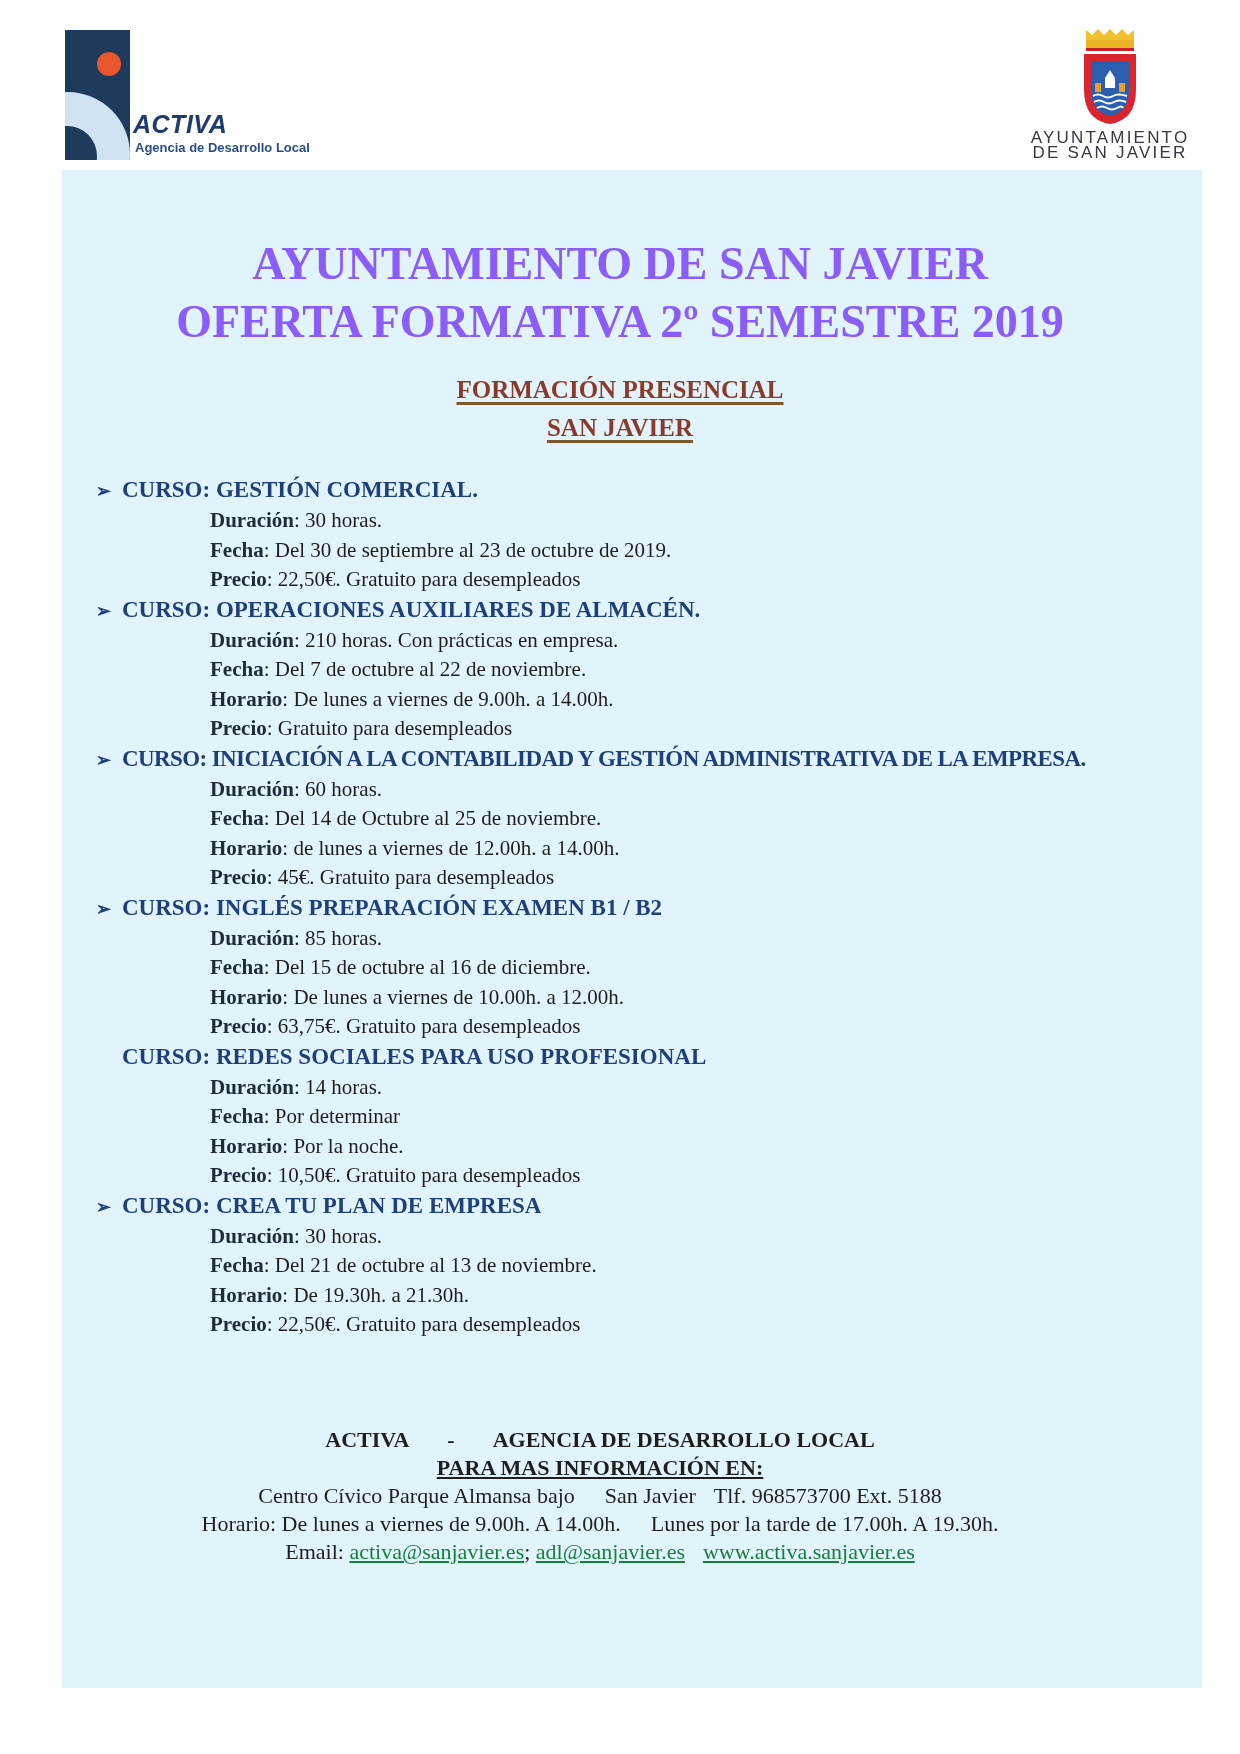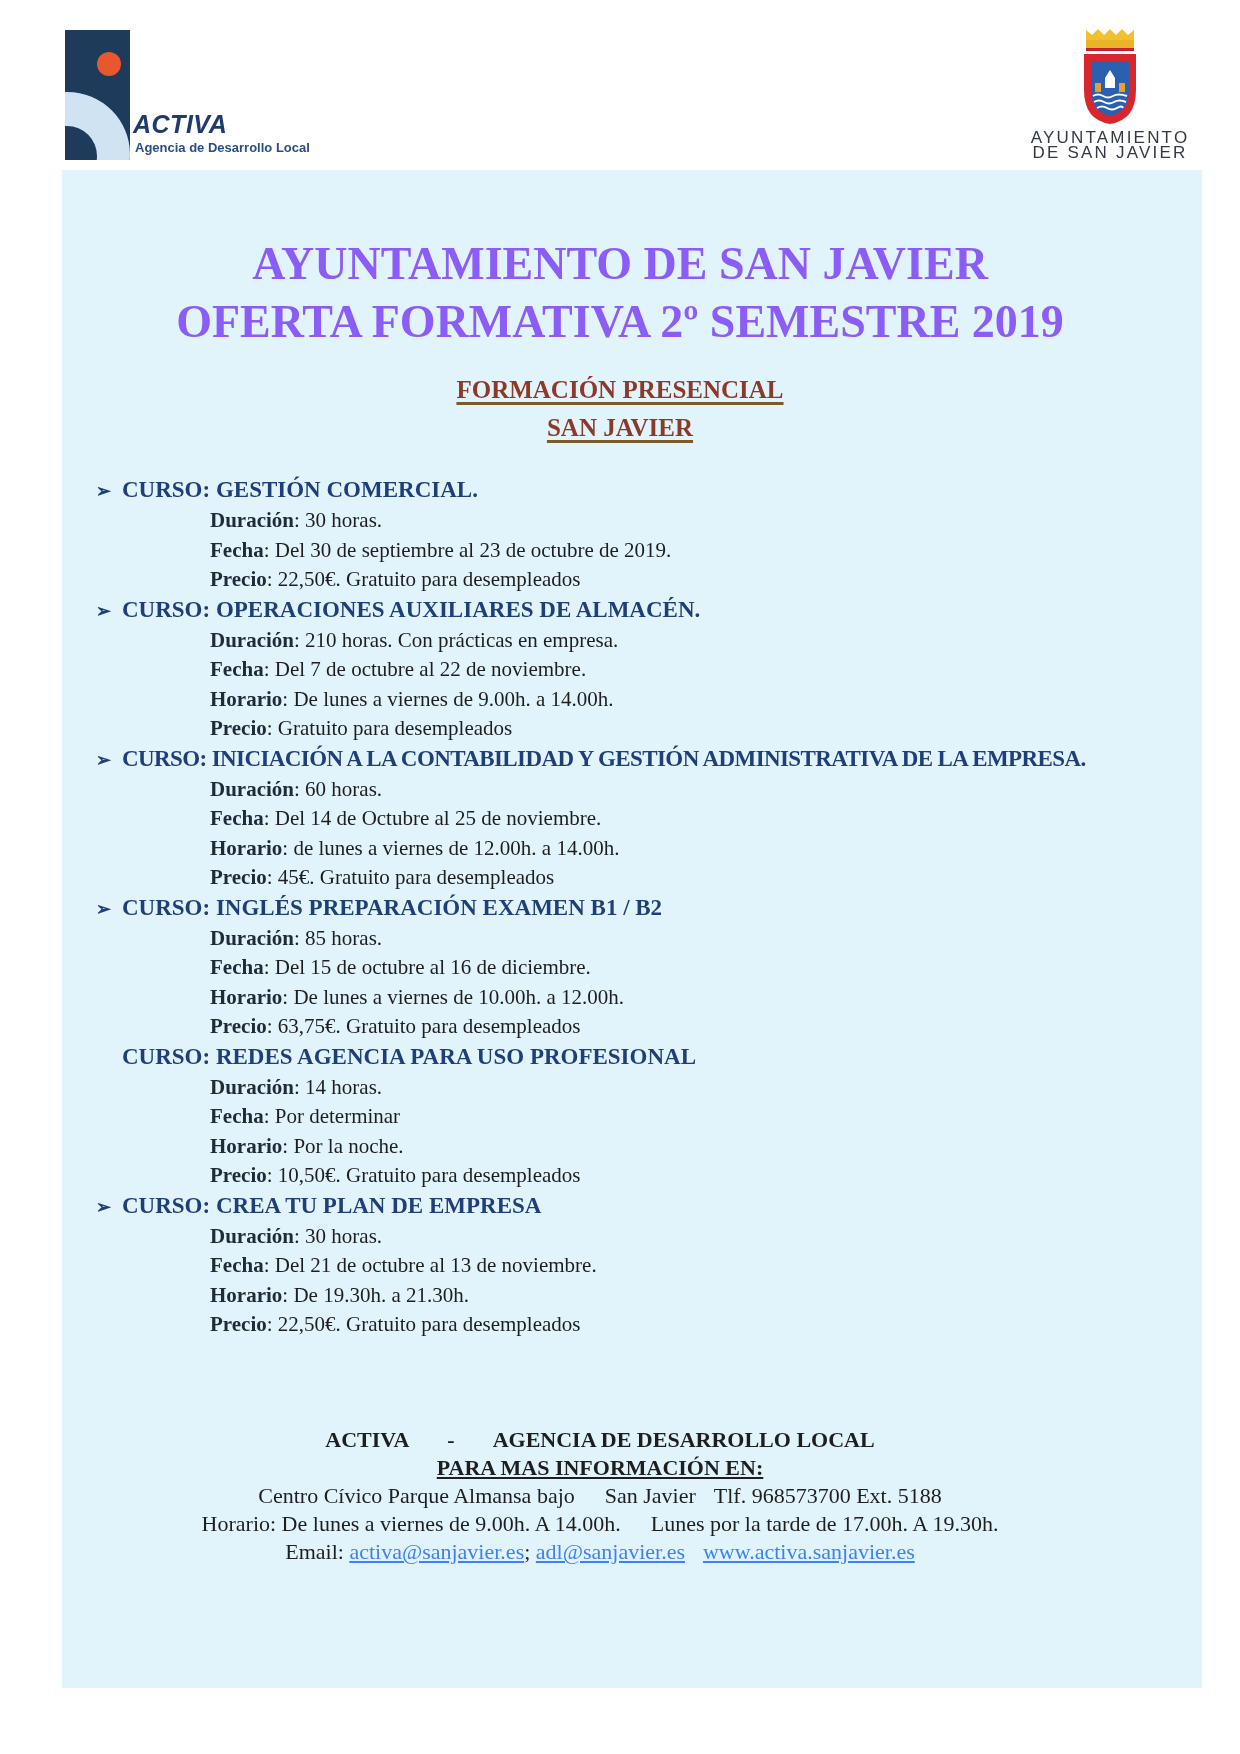--- a/index.html
+++ b/index.html
@@ -40,21 +40,21 @@
     .details { padding-left: 114px; font-size: 21px; line-height: 29.5px; color: #1e1e1e; }
     .detail-row { white-space: nowrap; }
     .detail-key { font-weight: bold; color: #1f2a3a; }
 
     
     .contact { position: absolute; left: 0; top: 1426px; width: 1200px; text-align: center; color: #1e1e1e; font-size: 22px; line-height: 28px; }
     .contact-agency { font-weight: bold; font-size: 22px; }
     .contact-agency .gap { display: inline-block; width: 38px; }
     .contact-more { font-weight: bold; text-decoration: underline; }
     .contact-line .gap { display: inline-block; width: 30px; }
-    .link { color: #3b82f6; text-decoration: underline; }
+    .link { color: #15803d; text-decoration: underline; }
   </style>
 </head>
 <body>
 
 <div class="activa-logo">
   <div class="activa-mark">
     <div class="activa-arc"></div>
     <div class="activa-arc-inner"></div>
     <div class="activa-dot"></div>
   </div>
@@ -140,21 +140,21 @@
       <div class="detail-row"><span class="detail-key">Duración</span><span>: 85 horas.</span></div>
       <div class="detail-row"><span class="detail-key">Fecha</span><span>: Del 15 de octubre al 16 de diciembre.</span></div>
       <div class="detail-row"><span class="detail-key">Horario</span><span>: De lunes a viernes de 10.00h. a 12.00h.</span></div>
       <div class="detail-row"><span class="detail-key">Precio</span><span>: 63,75€. Gratuito para desempleados</span></div>
     </div>
   </div>
 
   <div class="course">
     <div class="course-head">
       <span class="bullet none">➢</span>
-      <span class="course-title">CURSO: REDES AGENCIA PARA USO PROFESIONAL</span>
+      <span class="course-title">CURSO: REDES SOCIALES PARA USO PROFESIONAL</span>
     </div>
     <div class="details">
       <div class="detail-row"><span class="detail-key">Duración</span><span>: 14 horas.</span></div>
       <div class="detail-row"><span class="detail-key">Fecha</span><span>: Por determinar</span></div>
       <div class="detail-row"><span class="detail-key">Horario</span><span>: Por la noche.</span></div>
       <div class="detail-row"><span class="detail-key">Precio</span><span>: 10,50€. Gratuito para desempleados</span></div>
     </div>
   </div>
 
   <div class="course">

